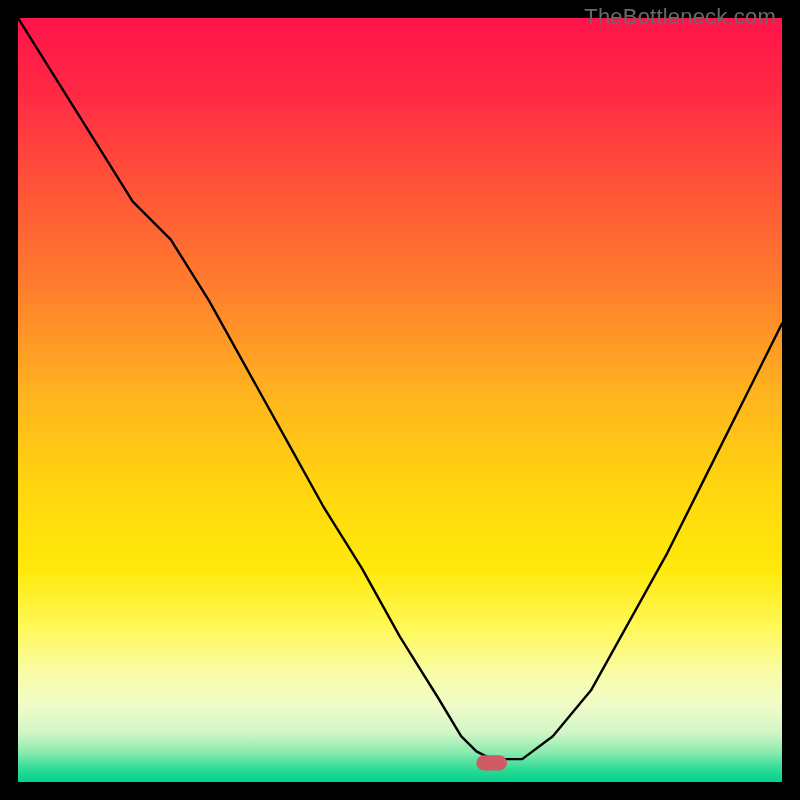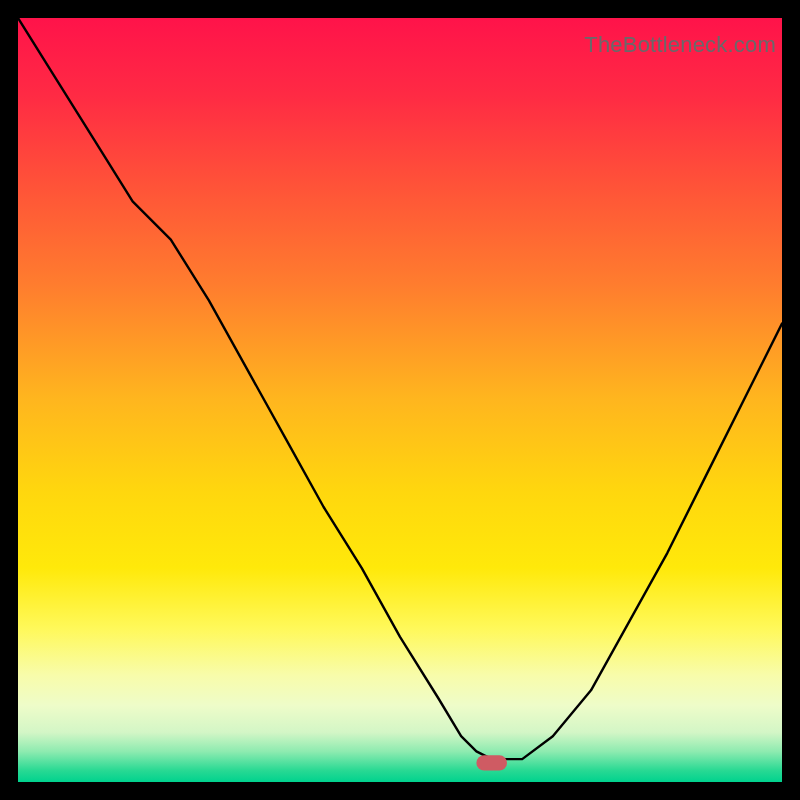--- a/index.html
+++ b/index.html
@@ -26,21 +26,20 @@
   }
   .watermark {
     position: absolute;
     top: 4px;
     right: 24px;
     color: #69696a;
     font-size: 22px;
     font-weight: 400;
     letter-spacing: 0.2px;
     z-index: 10;
-    margin-top: 28px;
   }
   svg { display: block; }
 </style>
 </head>
 <body>
 
 <div class="frame">
   <div class="watermark">TheBottleneck.com</div>
 
   <div class="plot">

